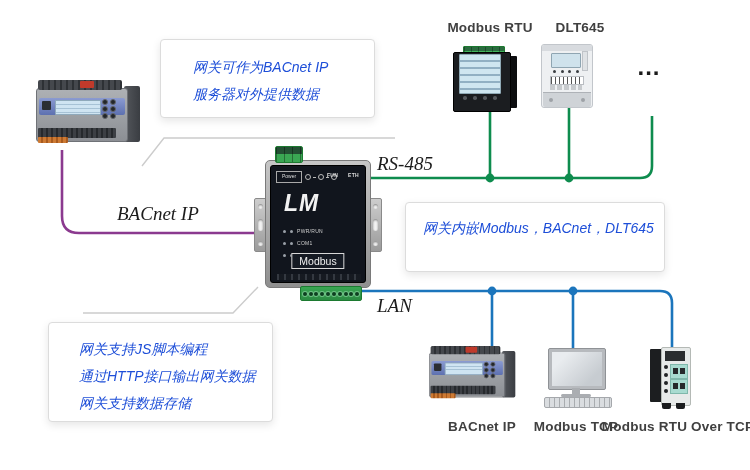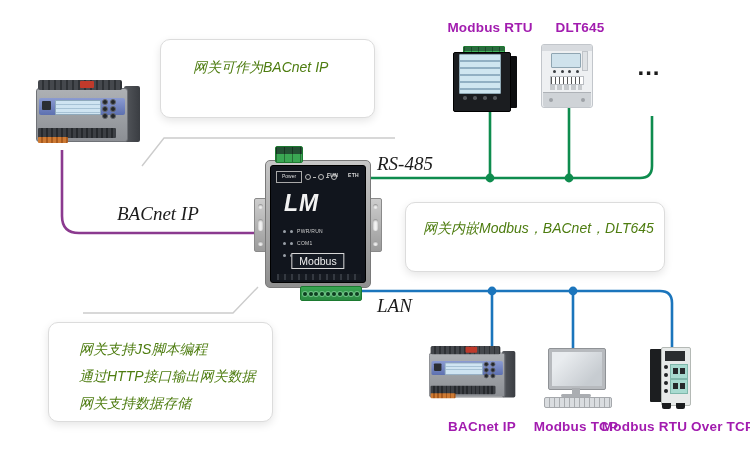--- a/index.html
+++ b/index.html
@@ -1,38 +1,38 @@
 <!DOCTYPE html>
 <html><head>
 <meta charset="utf-8">
 <style>
   html,body{margin:0;padding:0;background:#fff;}
   #canvas{position:relative;width:750px;height:470px;background:#fff;overflow:hidden;
           font-family:"Liberation Sans",sans-serif;}
   .lines{position:absolute;left:0;top:0;pointer-events:none;}
 
   
-  .callout{position:absolute;background:#fff;border:1px solid #dcdcdc;border-radius:10px;
-           box-shadow:0 3px 8px rgba(0,0,0,.10);color:#4d7c0f;font-style:italic;
+  .callout{position:absolute;background:#fff;border:1px solid #dcdcdc;border-radius:4px;
+           box-shadow:0 3px 8px rgba(0,0,0,.10);color:#1d4ed8;font-style:italic;
            font-size:14px;line-height:27px;white-space:nowrap;}
   .callout .cl{height:27px;}
   #callout-top{left:160px;top:39px;width:215px;height:79px;padding:14px 0 0 32px;box-sizing:border-box;}
   #callout-right{left:405px;top:202px;width:260px;height:70px;padding:12px 0 0 17px;box-sizing:border-box;}
   #callout-bl{left:48px;top:322px;width:225px;height:100px;padding:13px 0 0 30px;box-sizing:border-box;}
 
   
   .buslabel{position:absolute;font-family:"Liberation Serif",serif;font-style:italic;
             color:#1c1c1c;font-size:19px;white-space:nowrap;text-align:center;}
   #lbl-rs485{left:377px;top:153px;}
   #lbl-lan{left:377px;top:295px;}
   #lbl-bacnet-left{left:117px;top:203px;}
 
   
   .devlabel{position:absolute;transform:translateX(-50%);white-space:nowrap;
-            font-size:13.5px;font-weight:700;color:#a21caf;letter-spacing:.2px;}
+            font-size:13.5px;font-weight:700;color:#404040;letter-spacing:.2px;}
   #lbl-modbusrtu{left:490px;top:20px;}
   #lbl-dlt645{left:580px;top:20px;}
   #lbl-bacnet-b{left:482px;top:419px;}
   #lbl-modbustcp{left:576px;top:419px;}
   #lbl-mrotcp{left:678px;top:419px;}
   #lbl-more{position:absolute;left:649px;top:53px;transform:translateX(-50%);
             font-size:24px;font-weight:900;color:#1a1a1a;letter-spacing:1px;}
 
   
   .plc{position:absolute;width:104px;height:66px;}
@@ -199,20 +199,21 @@
         <i></i>
         <i></i>
         <i></i>
       </span>
     <span class="botterm"></span>
     <span class="orange"></span>
   </div>
 
   <div class="callout" id="callout-top">
     <div class="cl">网关可作为BACnet IP</div>
+    <div class="cl">服务器对外提供数据</div>
   </div>
   <div class="callout" id="callout-right">
     <div class="cl">网关内嵌Modbus，BACnet，DLT645</div>
   </div>
   <div class="callout" id="callout-bl">
     <div class="cl">网关支持JS脚本编程</div>
     <div class="cl">通过HTTP接口输出网关数据</div>
     <div class="cl">网关支持数据存储</div>
   </div>
 

